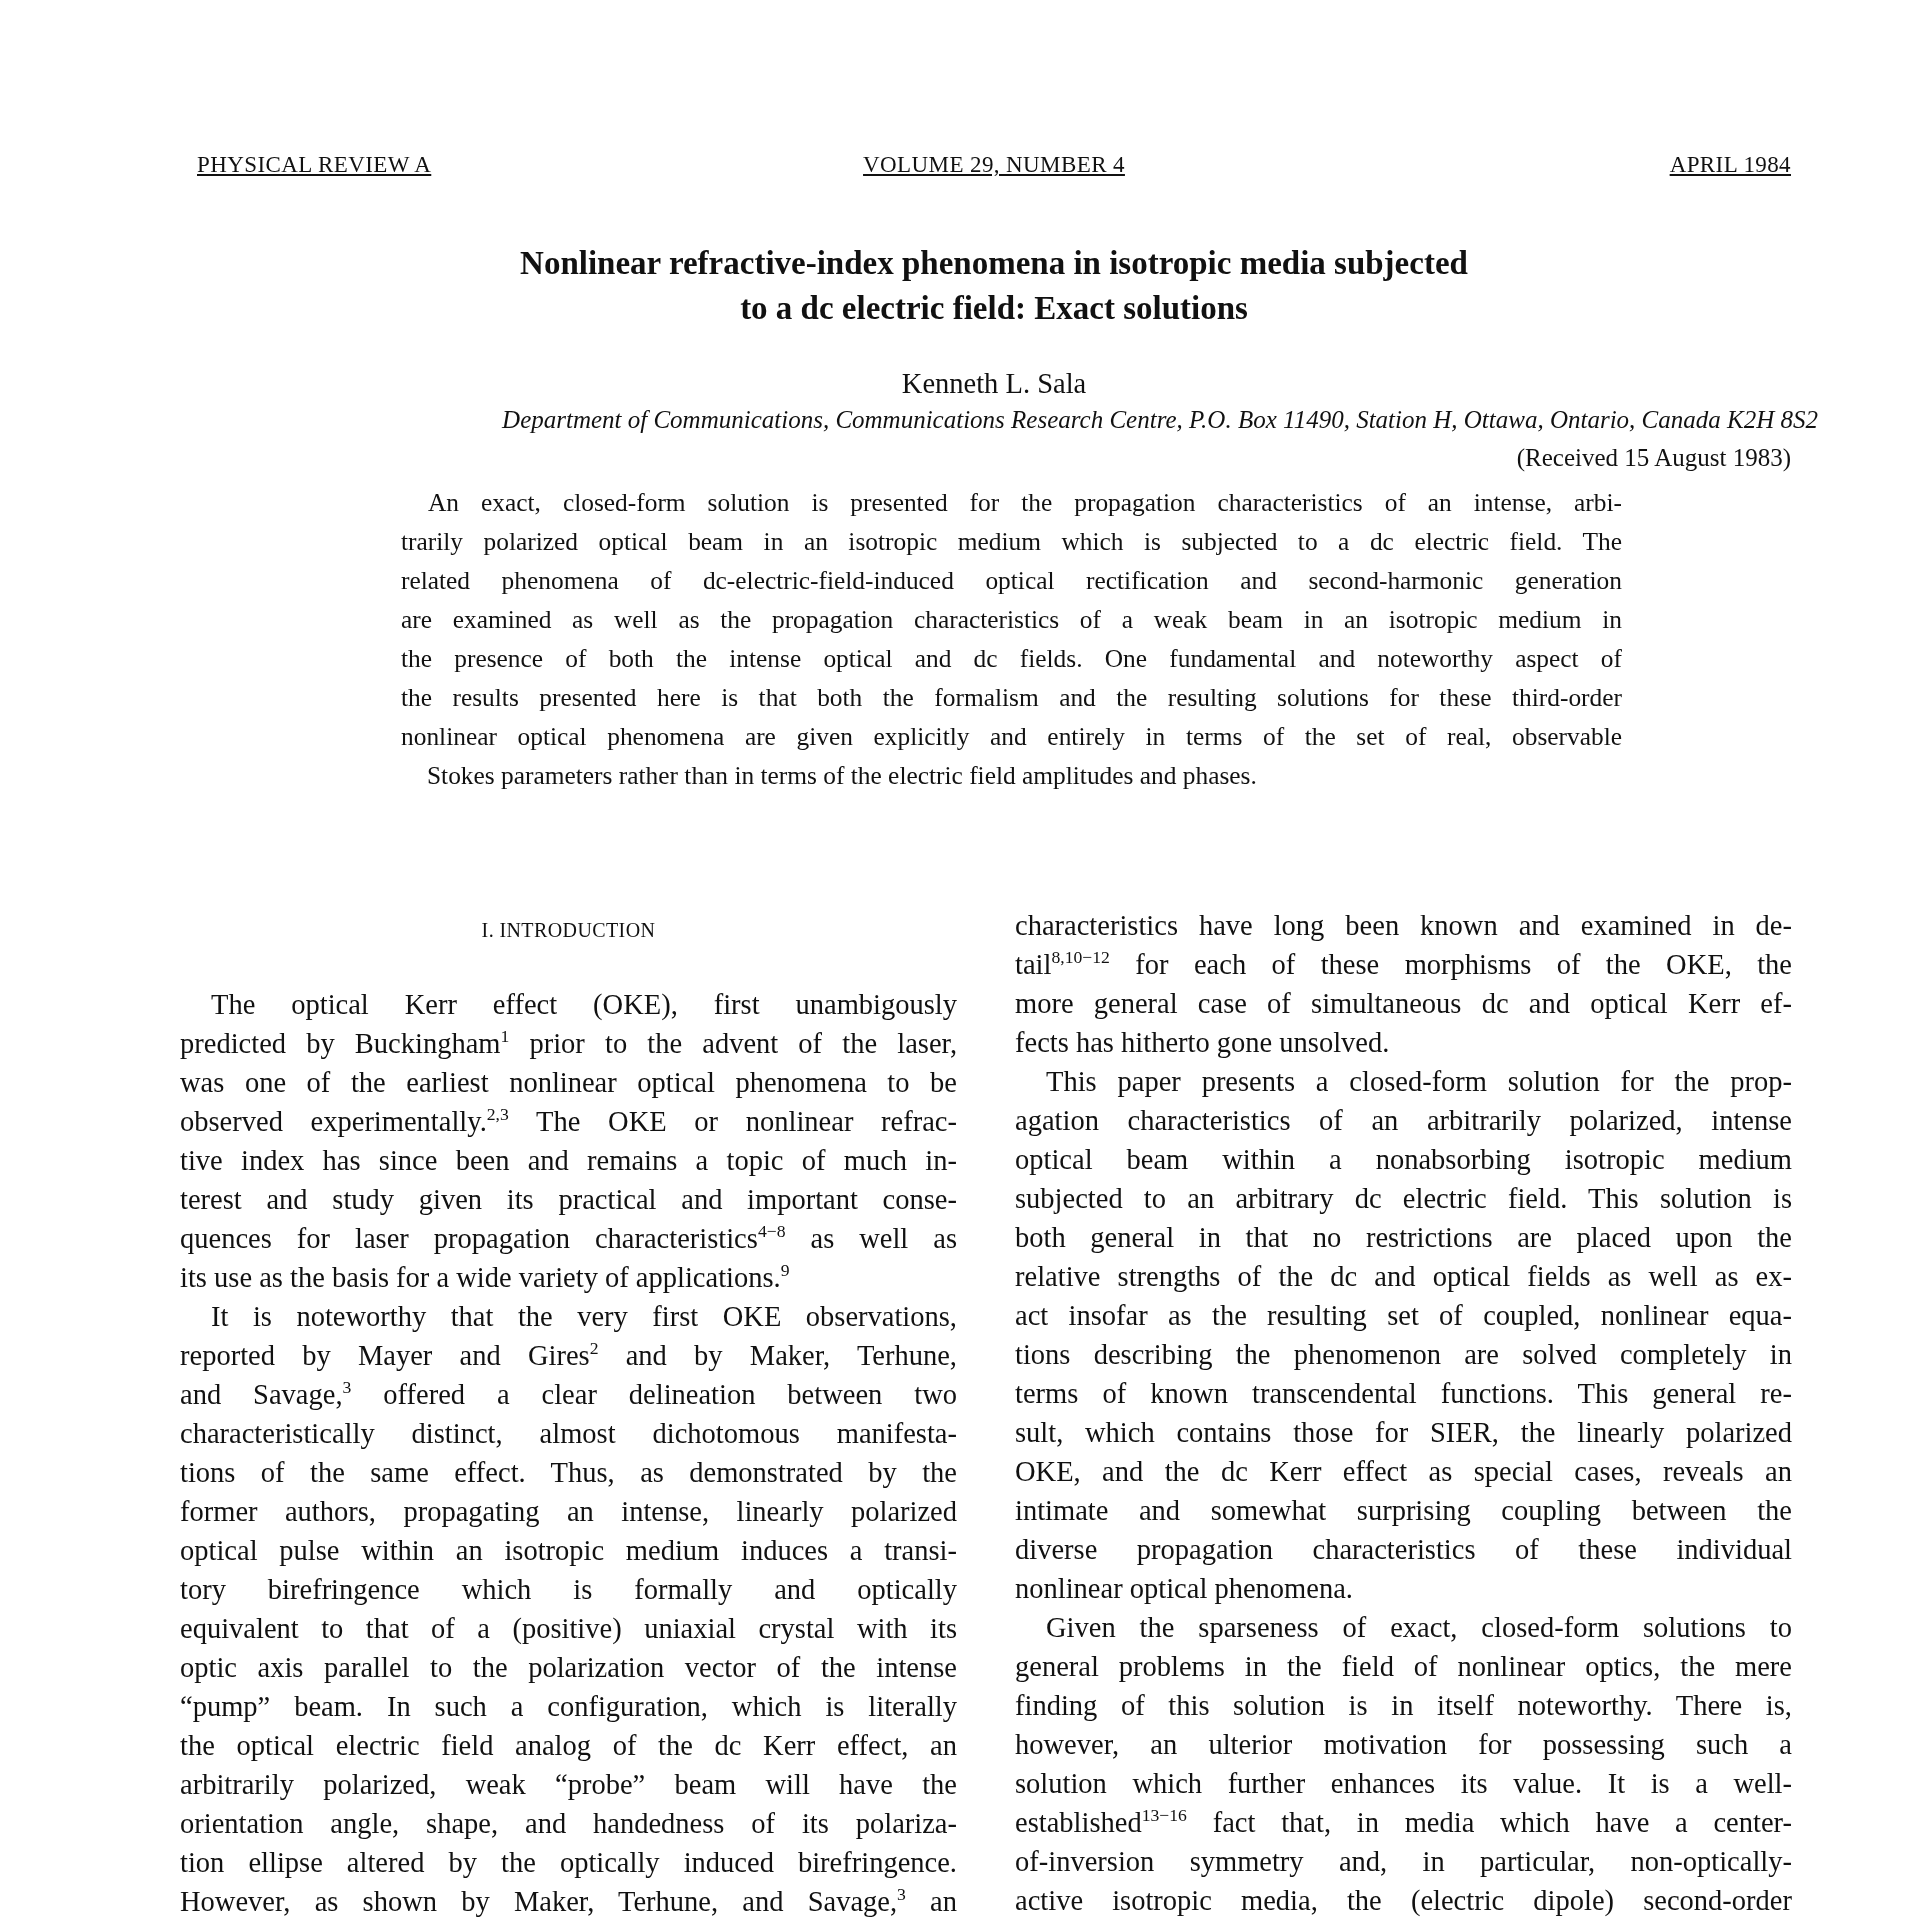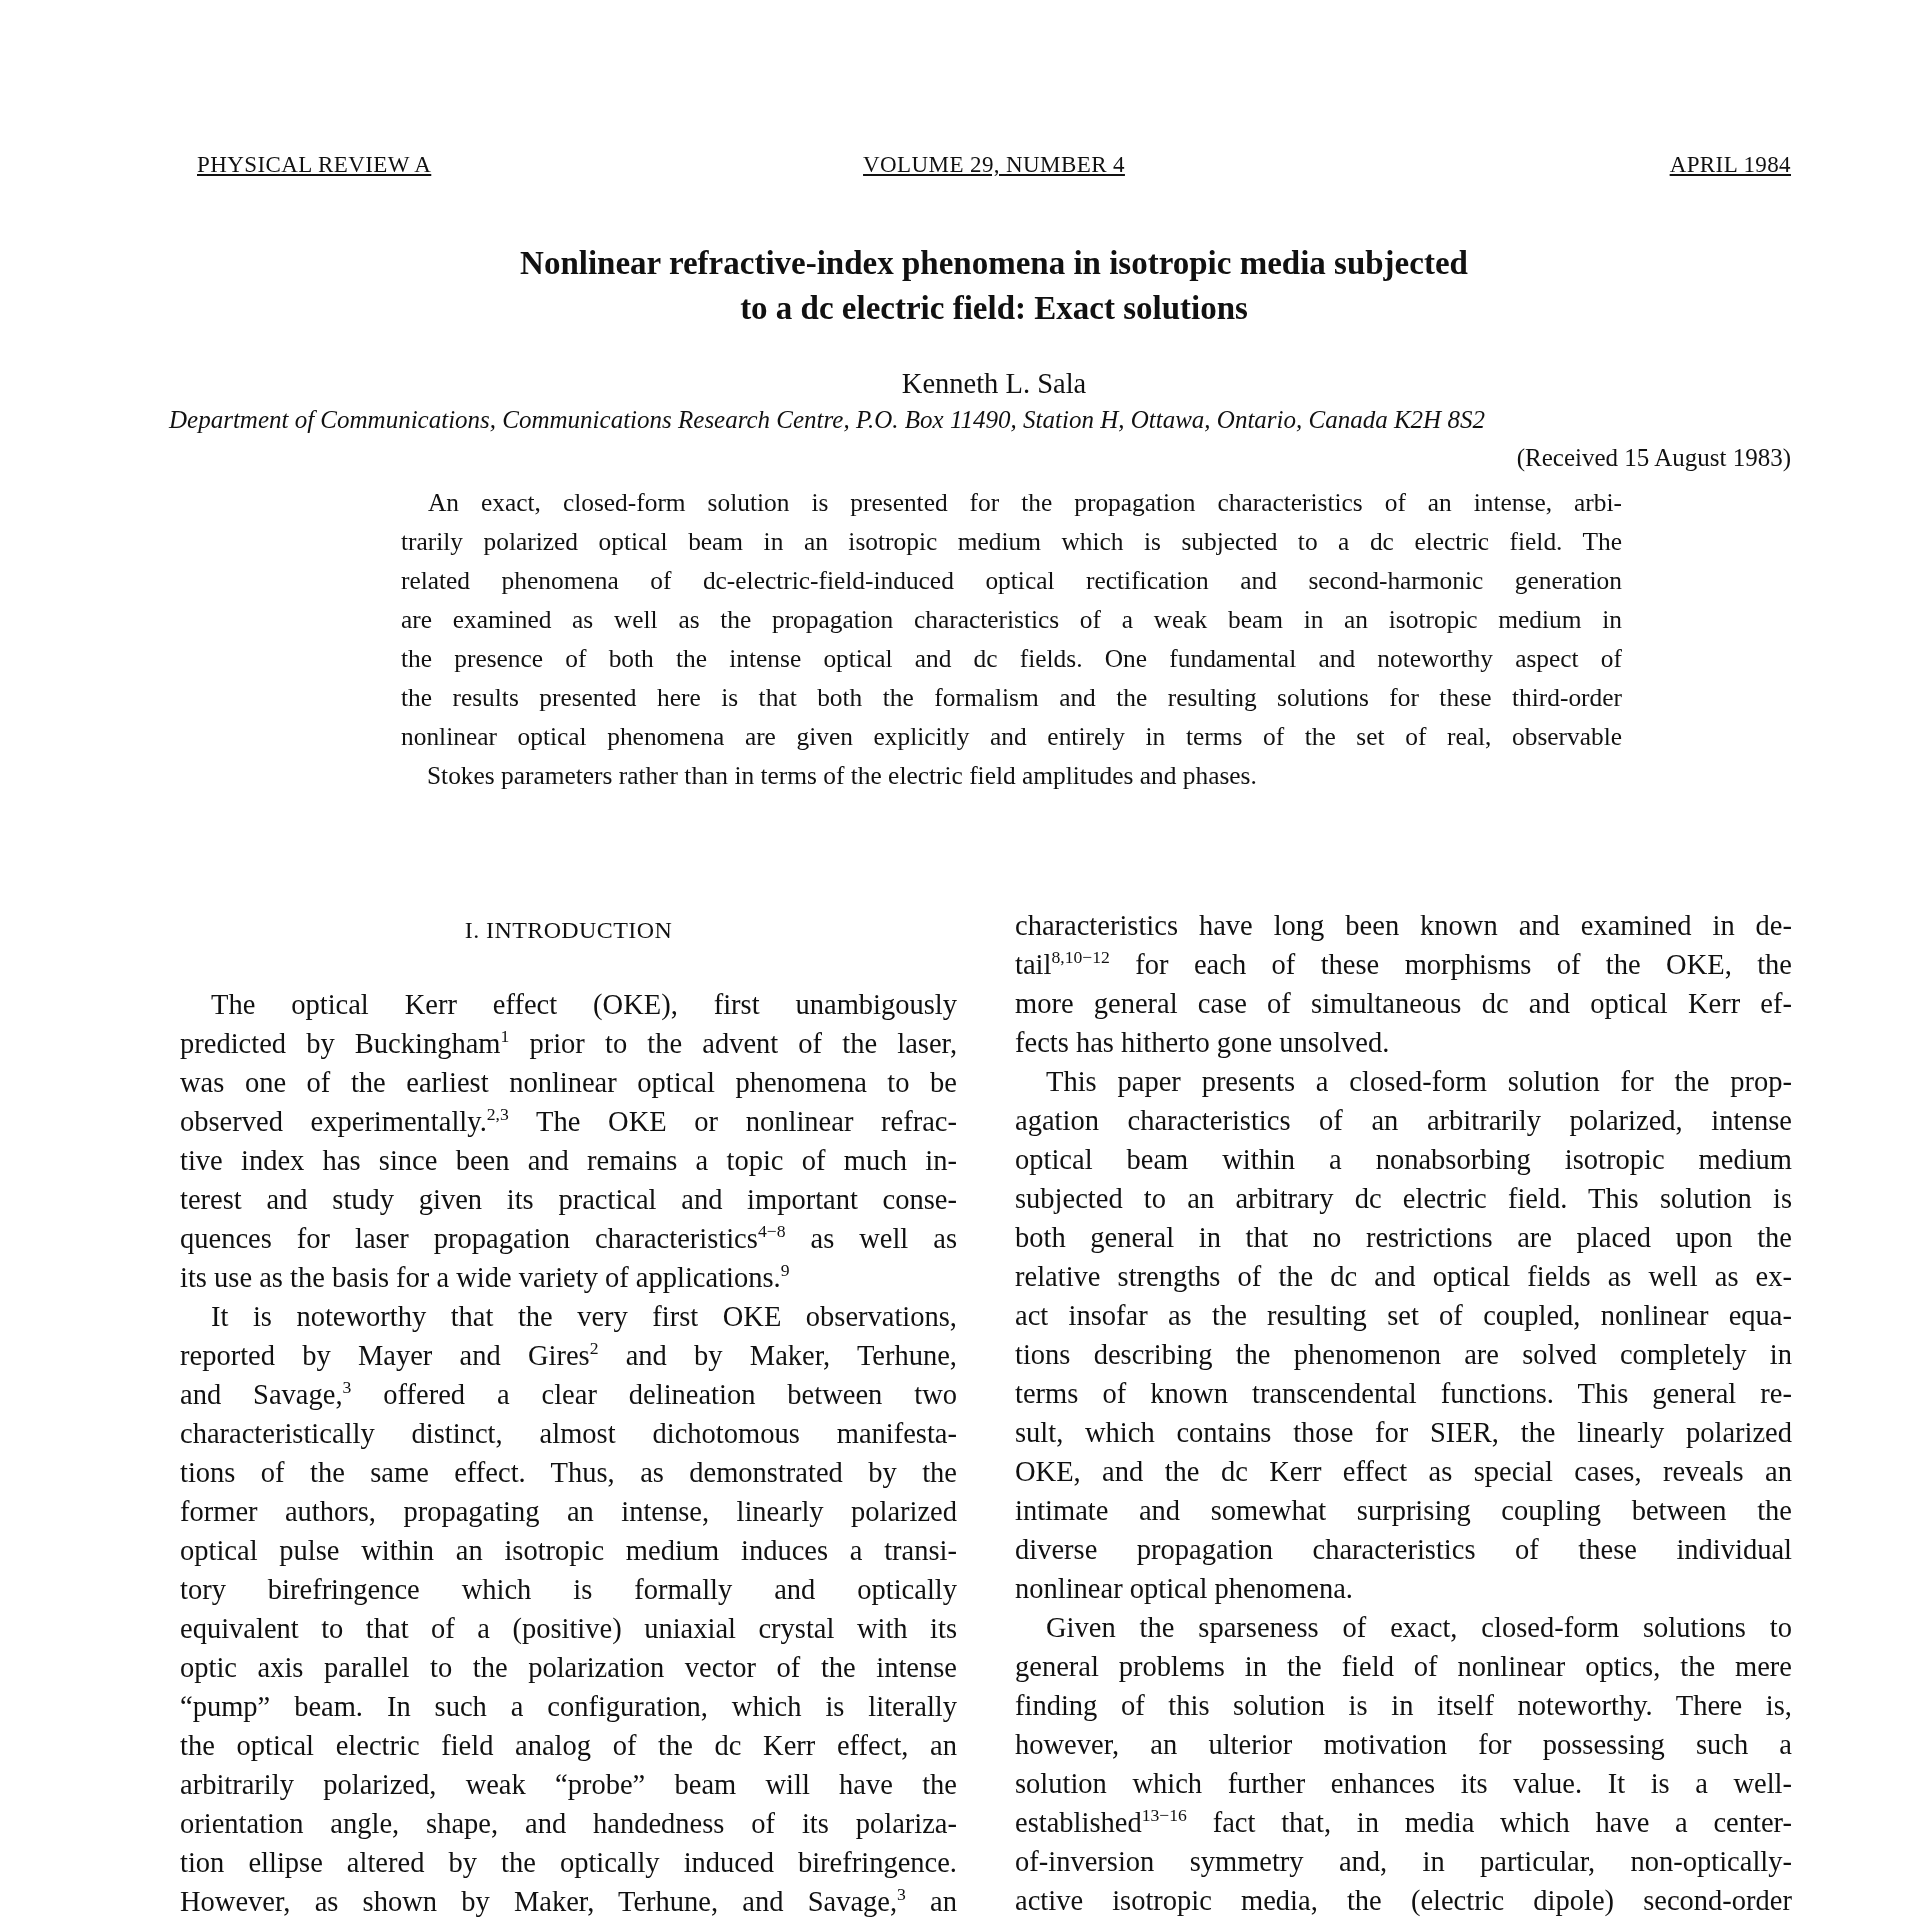--- a/index.html
+++ b/index.html
@@ -9,33 +9,33 @@
   }
   .abs { position: absolute; }
   .header { top: 152px; left: 197px; width: 1594px; height: 39px; font-size: 23px; letter-spacing: 0.4px; }
   .header span { position: absolute; top: 0; white-space: nowrap; text-decoration: underline; }
   .hdr-left { left: 0; }
   .hdr-center { left: 0; right: 0; text-align: center; }
   .hdr-right { right: 0; }
   .title { top: 241px; left: 197px; width: 1594px; text-align: center; font-size: 33px; font-weight: bold; line-height: 45px; }
   .title div { white-space: nowrap; }
   .author { top: 368px; left: 197px; width: 1594px; text-align: center; font-size: 28.5px; }
-  .affil { top: 406px; left: 169px; width: 1649px; text-align: left; font-size: 25px; font-style: italic; white-space: nowrap; }
+  .affil { top: 406px; left: 169px; width: 1649px; text-align: right; font-size: 25px; font-style: italic; white-space: nowrap; }
   .received { top: 444px; left: 197px; width: 1594px; text-align: right; font-size: 25px; }
   .abstract { top: 483px; left: 401px; width: 1221px; font-size: 25.4px; line-height: 39px; }
   .abstract .line { display: block; text-align: justify; text-align-last: justify; white-space: nowrap; height: 39px; overflow: visible; }
   .abstract .line.last { text-align-last: left; margin-left: 26px; }
   .abstract .line.first { text-indent: 27px; }
   .col { top: 911px; width: 777px; font-size: 28.5px; line-height: 39px; }
   .col-left { left: 180px; }
   .col-right { left: 1015px; top: 906px; }
   .col .line { display: block; height: 39px; white-space: nowrap; text-align: justify; text-align-last: justify; }
   .col .line.last { text-align-last: left; }
   .col .line.indent { padding-left: 31px; }
-  .section-heading { display: block; text-align: center; font-size: 24px; height: 39px; letter-spacing: 0.4px; }
+  .section-heading { display: block; text-align: center; font-size: 20px; height: 39px; letter-spacing: 0.4px; }
   .spacer { display: block; height: 35px; }
   sup { font-size: 0.62em; line-height: 0; vertical-align: 0.62em; }
 </style>
 </head>
 <body>
 
 <div class="abs header">
   <span class="hdr-left">PHYSICAL REVIEW A</span>
   <span class="hdr-center">VOLUME 29, NUMBER 4</span>
   <span class="hdr-right">APRIL 1984</span>

